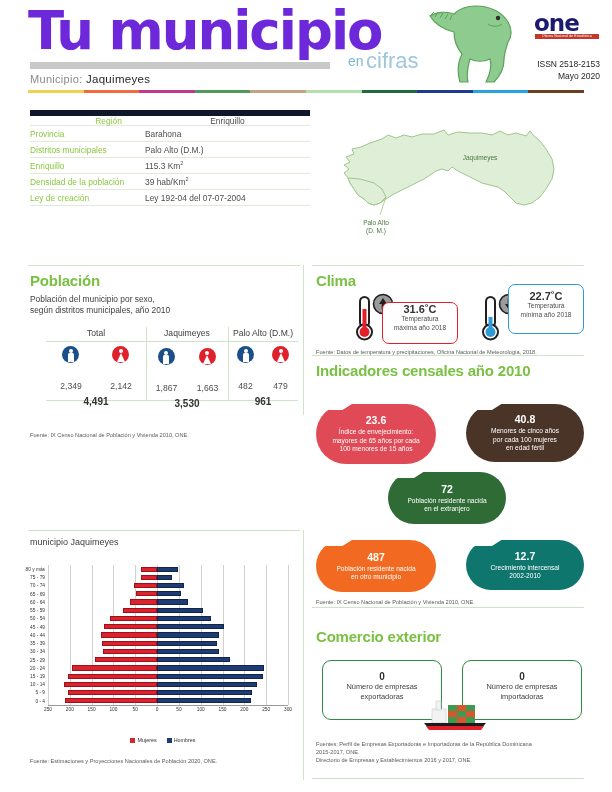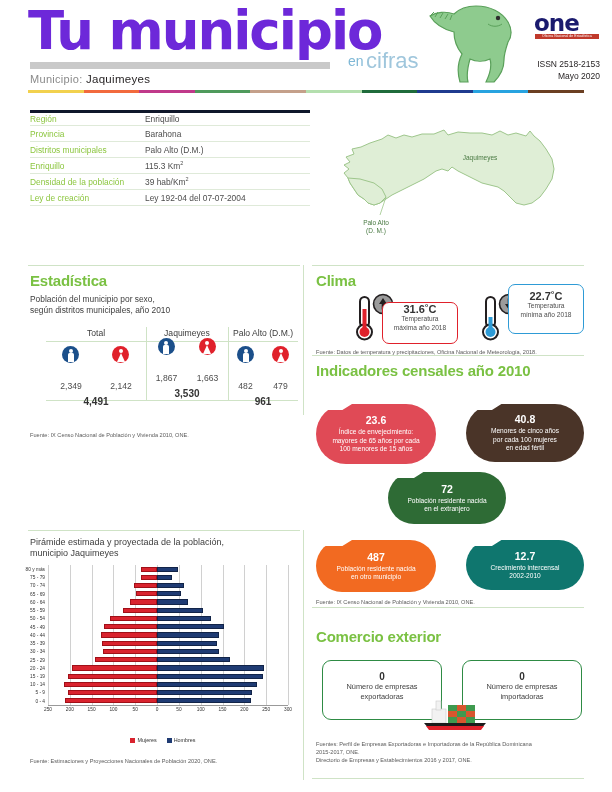--- a/index.html
+++ b/index.html
@@ -58,21 +58,21 @@
   
   .strip { position:absolute; left:28px; top:90px; width:556px; height:3px; display:flex; }
   .strip span { height:3px; }
 
   
   .info { position:absolute; left:30px; top:110px; width:280px; }
   .info .row {
     display:flex; border-bottom:1px solid #dfead9;
     height:16px; align-items:center; font-size:8.4px;
   }
-  .info .row:first-child { border-top:3px solid #0f172a; }
+  .info .row:first-child { border-top:6px solid #0f172a;justify-content:center; }
   .info .k { width:115px; color:#8cc63f; }
   .info .v { color:#4d4d4d; }
   .info .v sup { font-size:5.5px; }
 
   
   .map { position:absolute; left:330px; top:105px; width:270px; height:160px; }
   .map-lbl { position:absolute; font-size:6.5px; fill:#4a7a43; }
   .hline { position:absolute; background:#cfe3c6; height:1px; }
   .vline { position:absolute; background:#cfe3c6; width:1px; }
 
@@ -250,21 +250,21 @@
 
   <div class="hline" style="left:28px; top:265px; width:272px;"></div>
   <div class="hline" style="left:312px; top:265px; width:272px;"></div>
   <div class="vline" style="left:303px; top:265px; height:150px;"></div>
   <div class="hline" style="left:28px; top:530px; width:272px;"></div>
   <div class="vline" style="left:303px; top:530px; height:250px;"></div>
   <div class="hline" style="left:312px; top:355px; width:272px;"></div>
   <div class="hline" style="left:312px; top:607px; width:272px;"></div>
   <div class="hline" style="left:312px; top:778px; width:272px;"></div>
 
-  <h2 class="sect" style="position:absolute; left:30px; top:272px;">Estadística</h2>
+  <h2 class="sect" style="position:absolute; left:30px; top:272px;">Población</h2>
   <div class="subt" style="position:absolute; left:30px; top:294px; width:260px;">
     <div>Población del municipio por sexo,</div>
     <div>según distritos municipales, año 2010</div>
   </div>
 
   <div class="demo-head" style="position:absolute; left:46px; top:328px;">
     <div class="dcol-1">Total</div>
     <div class="dcol-2">Jaquimeyes</div>
     <div class="dcol-3">Palo Alto (D.M.)</div>
   </div>
@@ -274,21 +274,21 @@
   <div class="demo-sep" style="left:228px;"></div>
 
   <div id="demo-cells">
       <div class="pcell" style="left: 46px; top: 346px; width: 100px;">
         <div style="display: flex; justify-content: space-around;">
           <div><span class="icon-m"></span><div class="pnum">2,349</div></div>
           <div><span class="icon-f"></span><div class="pnum">2,142</div></div>
         </div>
         <div class="ptot" style="margin-top: 5px;">4,491</div>
       </div>
-      <div class="pcell" style="left: 146px; top: 338px; width: 82px;">
+      <div class="pcell" style="left: 146px; top: 348px; width: 82px;">
         <div style="display: flex; justify-content: space-around;">
           <div><span class="icon-m"></span><div class="pnum">1,867</div></div>
           <div><span class="icon-f"></span><div class="pnum">1,663</div></div>
         </div>
         <div class="ptot" style="margin-top: 5px;">3,530</div>
       </div>
       <div class="pcell" style="left: 228px; top: 346px; width: 70px;">
         <div style="display: flex; justify-content: space-around;">
           <div><span class="icon-m"></span><div class="pnum">482</div></div>
           <div><span class="icon-f"></span><div class="pnum">479</div></div>
@@ -363,21 +363,20 @@
       <div class="ibox" style="left: 466px; top: 540px; width: 118px; height: 50px; background: #0f766e; clip-path: polygon(0px 6px, 22% 6px, 30% 0px, 100% 0px, 100% 100%, 0px 100%);">
         <div class="iv">12.7</div>
         <div class="il">Crecimiento intercensal</div>
         <div class="il">2002-2010</div>
       </div>
     </div>
 
   <div class="fuente" style="position:absolute; left:316px; top:598px; width:270px;">Fuente: IX Censo Nacional de Población y Vivienda 2010, ONE.</div>
 
   <div class="subt" style="position:absolute; left:30px; top:537px; width:265px; font-size:9px;">
-    <div>Pirámide estimada y proyectada de la población,</div>
     <div>municipio Jaquimeyes</div>
   </div>
 
   <div class="pyr" id="pyramid">
       <div class="grid" style="left: 0px;"></div>
       <div class="tick" style="left: 0px;">250</div>
       <div class="grid" style="left: 21.8182px;"></div>
       <div class="tick" style="left: 21.8182px;">200</div>
       <div class="grid" style="left: 43.6364px;"></div>
       <div class="tick" style="left: 43.6364px;">150</div>

